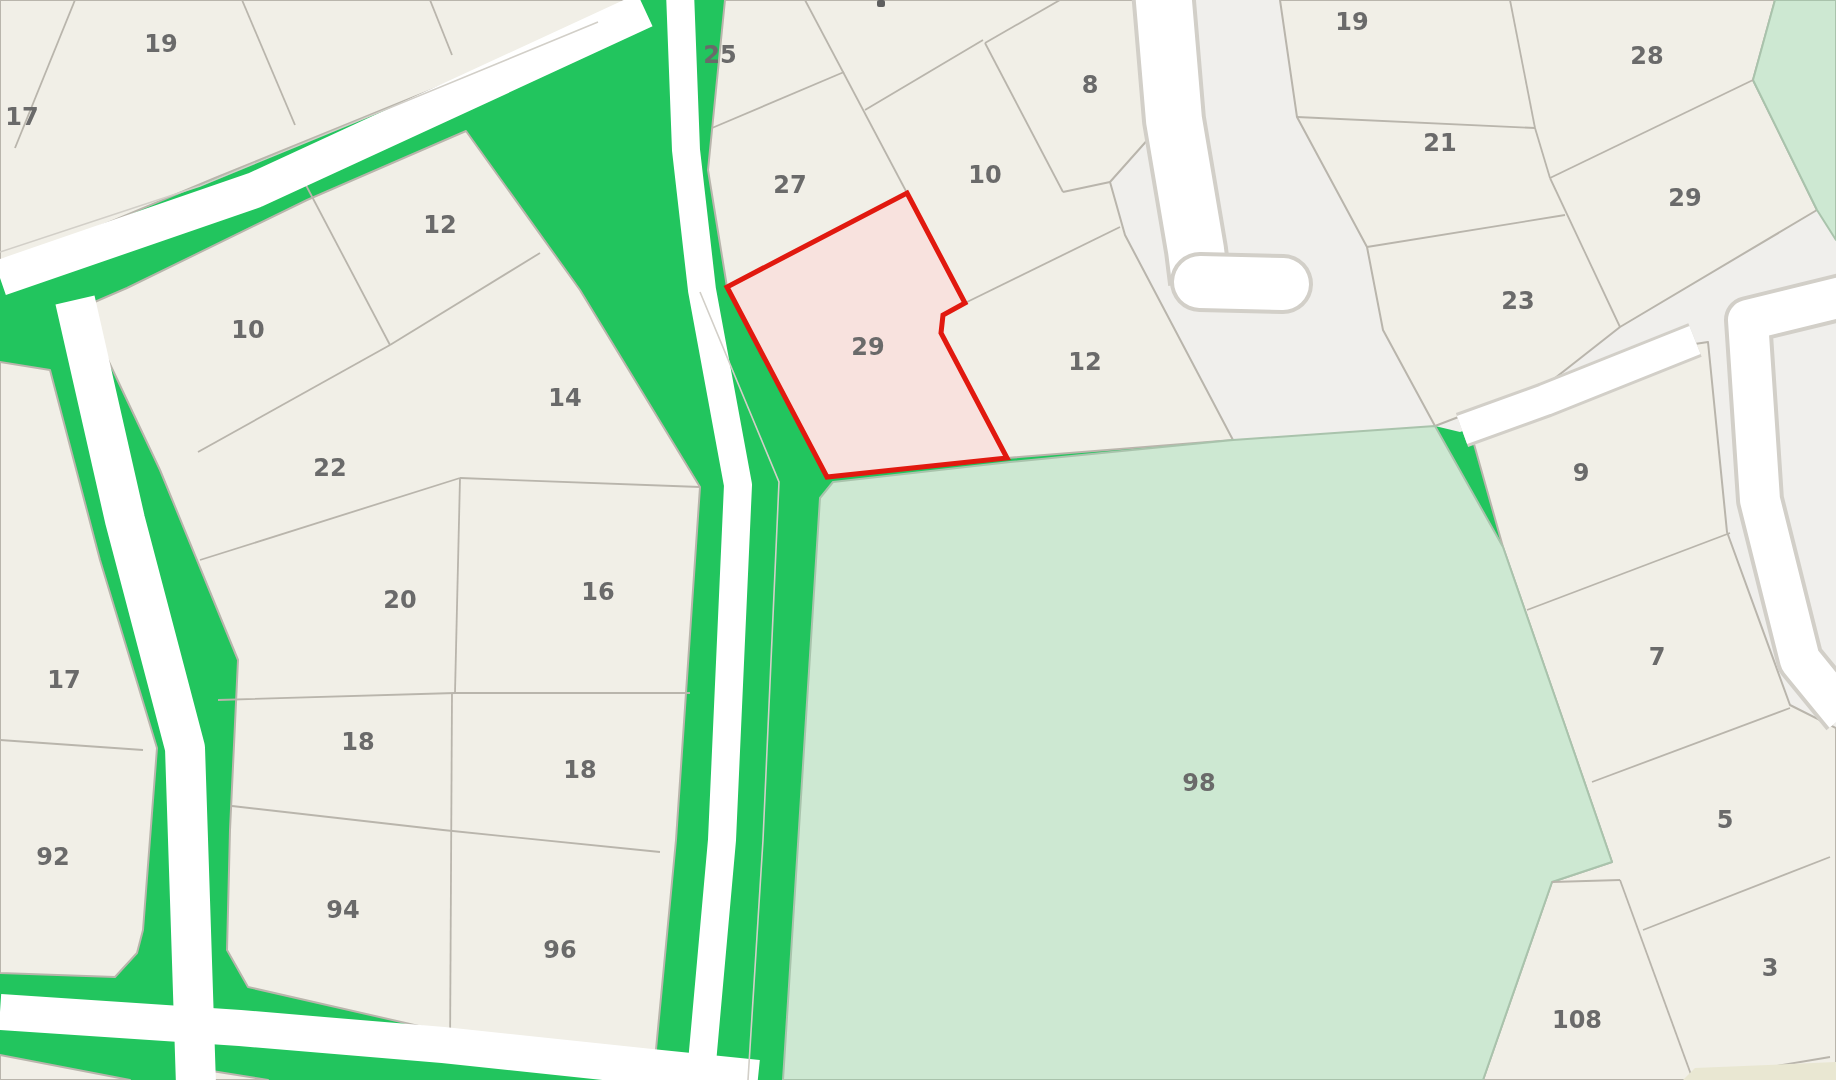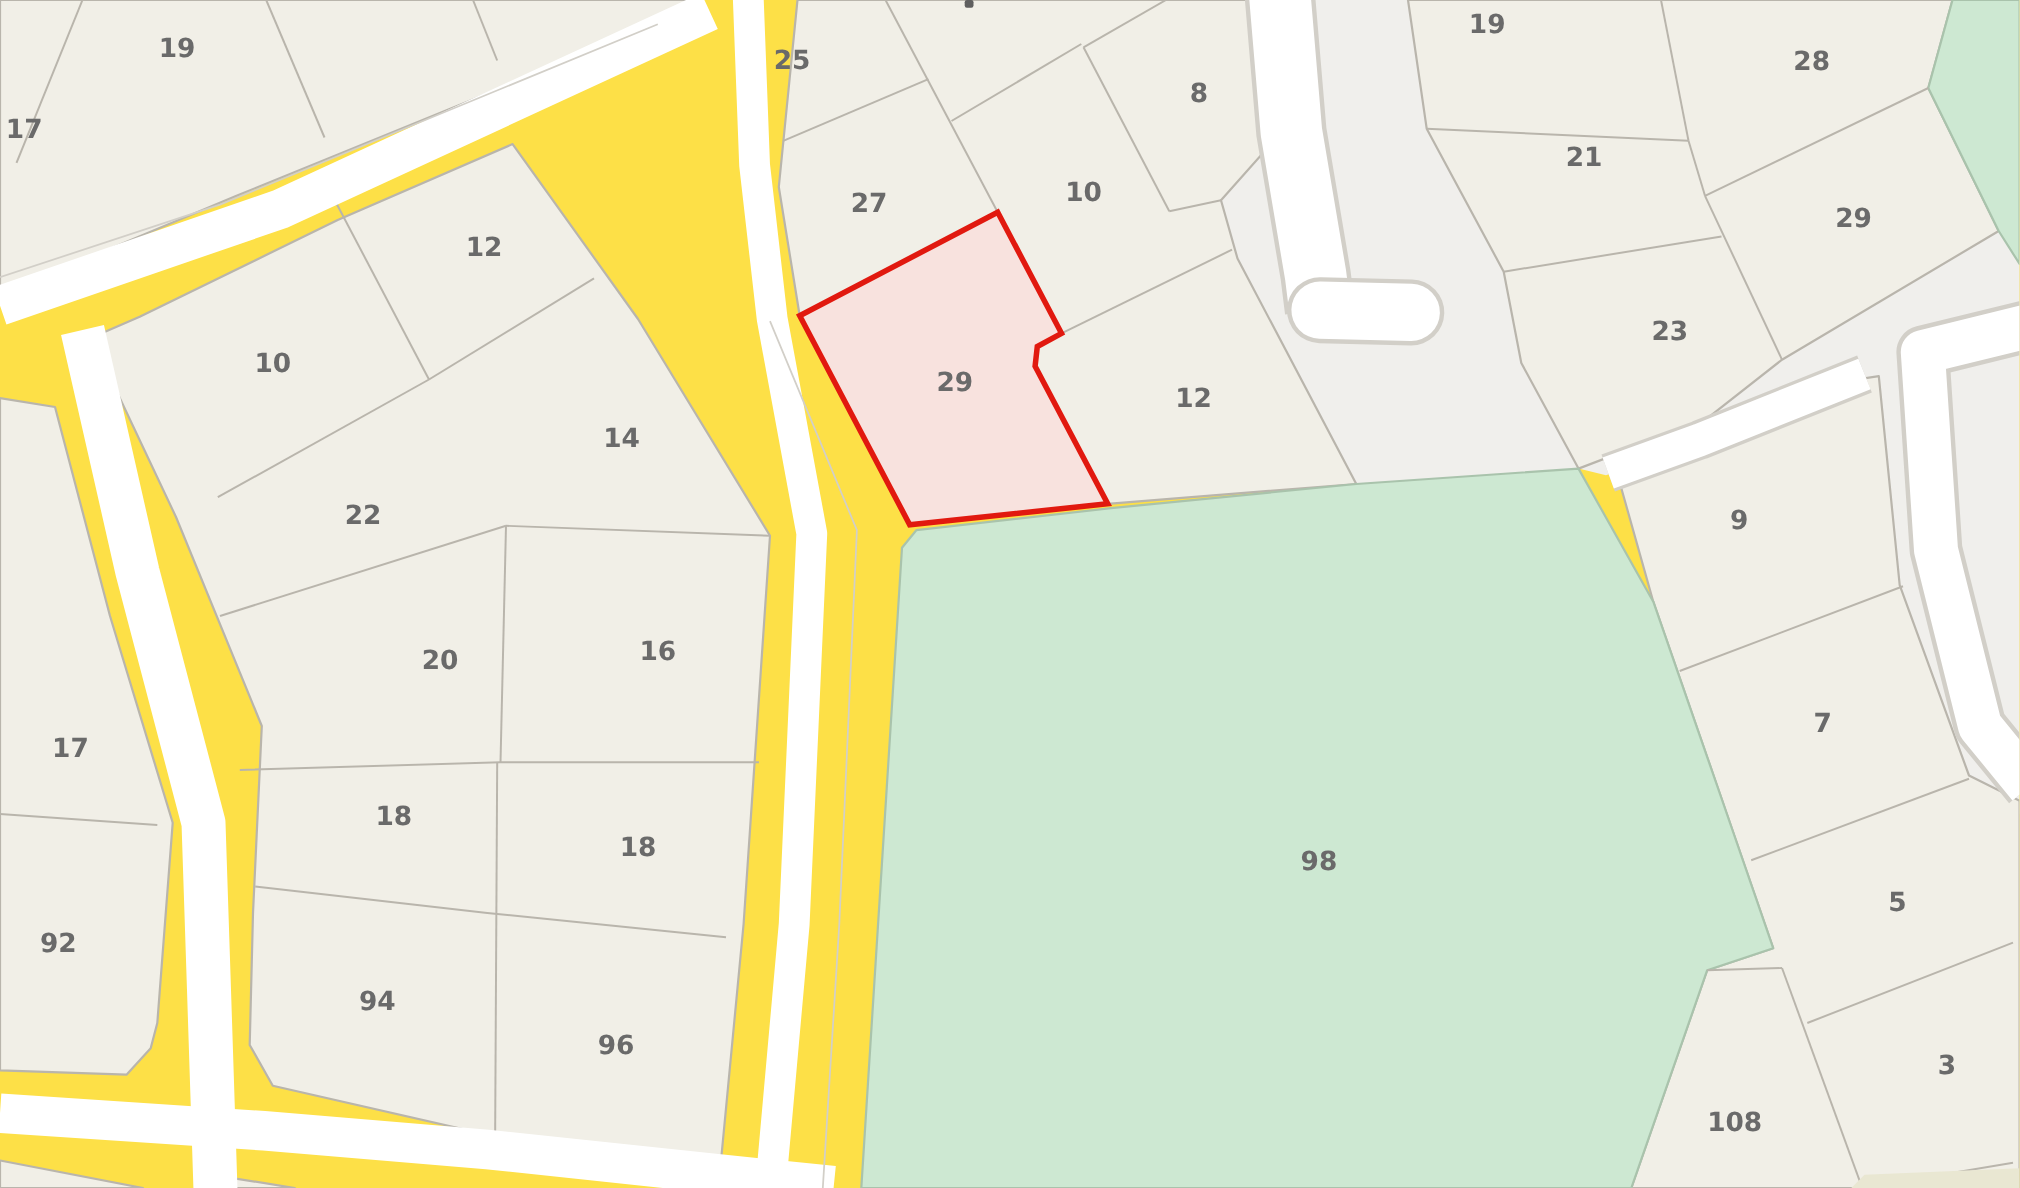--- a/index.html
+++ b/index.html
@@ -4,21 +4,21 @@
 <style>
   html,body{margin:0;padding:0;background:#e9e8e5;}
   #stage{position:relative;width:1836px;height:1080px;overflow:hidden;background:#f5f4f1;}
   svg{display:block}
   text.plbl{font-family:"DejaVu Sans","Liberation Sans",sans-serif;font-weight:bold;
             fill:#6a6a6a;text-anchor:middle;}
 </style>
 </head>
 <body>
 
-<div id="stage" style="background: #fde047;">
+<div id="stage" style="background: #22c55e;">
   <svg id="map-svg" width="1836" height="1080" viewBox="0 0 1836 1080" xmlns="http://www.w3.org/2000/svg">
     <g id="g-verges">
         <polygon points="1137,0 1280,0 1297,117 1367,247 1383,330 1435,426 1233,440 1125,235 1110,182 1183,100" fill="#f0efec"></polygon>
         <polygon points="1620,327 1817,210 1836,235 1836,740 1786,710 1722,535 1700,345 1460,432 1435,426 1550,382" fill="#f0efec"></polygon>
       </g>
     <g id="g-blocks">
         <polygon points="0,0 630,0 500,62 215,178 0,268" fill="#f1efe7" stroke="#b9b5ac" stroke-width="2" stroke-linejoin="round"></polygon>
         <polygon points="0,362 50,370 100,560 157,748 143,930 137,953 115,977 0,973" fill="#f1efe7" stroke="#b9b5ac" stroke-width="2" stroke-linejoin="round"></polygon>
         <polygon points="83,307 127,288 307,200 466,131 580,290 700,487 676,840 655,1060 620,1072 248,987 227,950 230,830 238,660 160,470" fill="#f1efe7" stroke="#b9b5ac" stroke-width="2" stroke-linejoin="round"></polygon>
         <polygon points="725,0 708,170 727,287 827,477 1007,458 1233,440 1125,235 1110,182 1183,100 1137,0" fill="#f1efe7" stroke="#b9b5ac" stroke-width="2" stroke-linejoin="round"></polygon>

